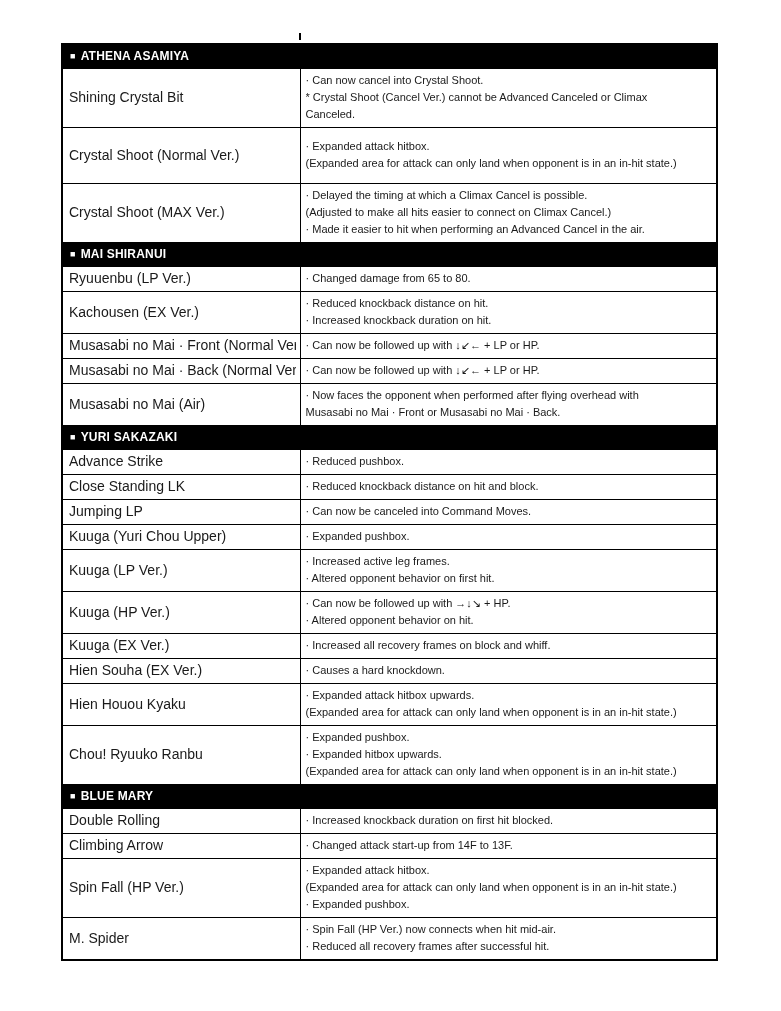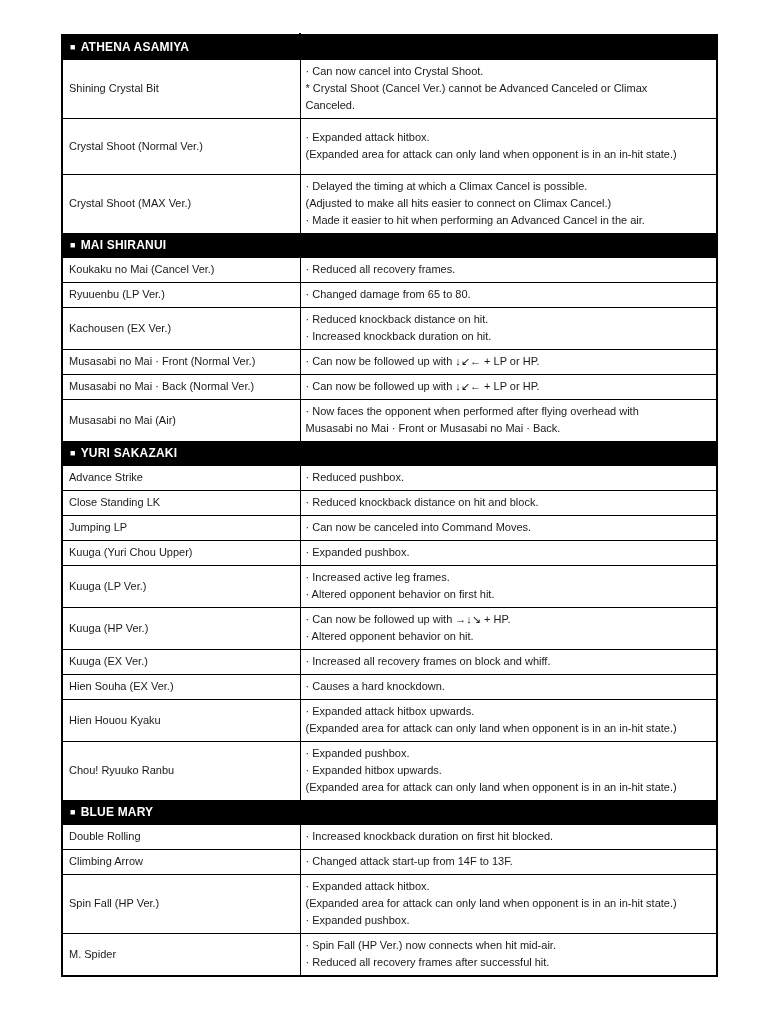--- a/index.html
+++ b/index.html
@@ -24,21 +24,21 @@
     position: absolute;
     left: 299px;
     top: 33px;
     width: 2px;
     height: 7px;
     background: #000000;
   }
   table.patch-table {
     position: absolute;
     left: 61px;
-    top: 34px;
+    top: 43px;
     width: 657px;
     border-collapse: collapse;
     table-layout: fixed;
     border: 2px solid #000000;
   }
   col.c-move { width: 238px; }
   td {
     border: 1px solid #000000;
     vertical-align: middle;
   }
@@ -53,21 +53,21 @@
     border: 1px solid #000000;
   }
   .section-cell .sq {
     display: inline-block;
     font-size: 9px;
     vertical-align: 1px;
     margin-right: 5px;
   }
   .move-cell {
     padding: 3px 4px 4px 6px;
-    font-size: 11px;
+    font-size: 14px;
   }
   .move-cell div {
     line-height: 15px;
     white-space: nowrap;
     overflow: hidden;
   }
   .changes-cell {
     padding: 3px 2px 4px 5px;
     font-size: 11px;
   }
@@ -119,28 +119,20 @@
             <div class="line">· Delayed the timing at which a Climax Cancel is possible.</div>
             <div class="line">(Adjusted to make all hits easier to connect on Climax Cancel.)</div>
             <div class="line">· Made it easier to hit when performing an Advanced Cancel in the air.</div>
           </td>
         </tr>
         <tr>
           <td colspan="2" class="section-cell"><span class="sq">■</span><span>MAI SHIRANUI</span></td>
         </tr>
         <tr>
           <td class="move-cell">
-            <div>Koukaku no Mai (Cancel Ver.)</div>
-          </td>
-          <td class="changes-cell">
-            <div class="line">· Reduced all recovery frames.</div>
-          </td>
-        </tr>
-        <tr>
-          <td class="move-cell">
             <div>Ryuuenbu (LP Ver.)</div>
           </td>
           <td class="changes-cell">
             <div class="line">· Changed damage from 65 to 80.</div>
           </td>
         </tr>
         <tr>
           <td class="move-cell">
             <div>Kachousen (EX Ver.)</div>
           </td>

